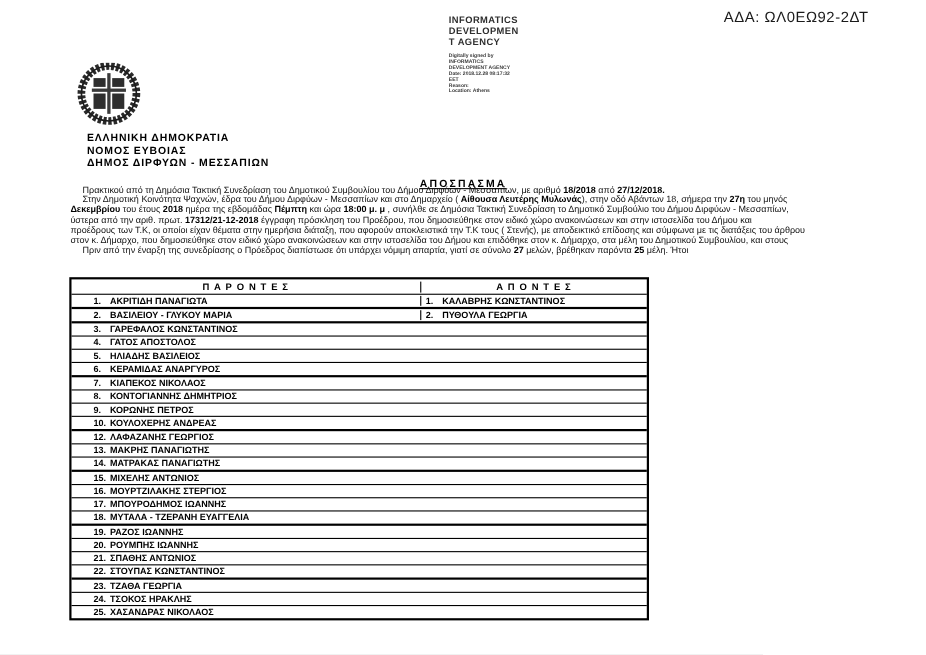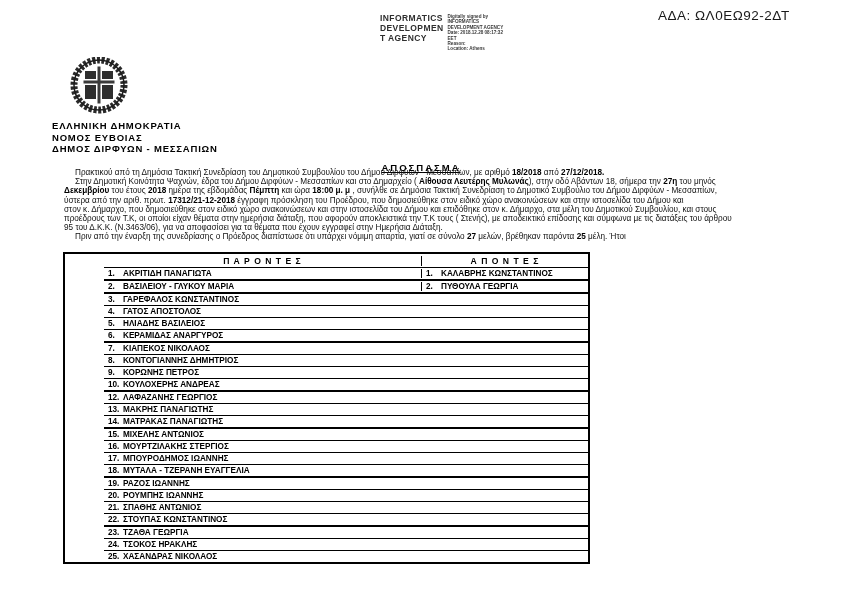--- a/index.html
+++ b/index.html
@@ -7,43 +7,43 @@
     position:relative; width:842px; height:595px; background:#ffffff;
     font-family:"Liberation Sans","DejaVu Sans",sans-serif; color:#000;
     overflow:hidden; margin:0 auto;
   }
   
   .ada {
     position:absolute; top:8px; left:638px; font-size:13.5px; letter-spacing:0.5px;
     color:#1a1a1a; white-space:nowrap;margin-left:20px;
   }
   
-  .ida { position:absolute; top:13px; left:380px; display:flex; gap:4px; }
+  .ida { position:absolute; top:13px; left:408px; display:flex; gap:4px;flex-direction:column; }
   .ida-agency { font-size:8.5px; font-weight:bold; color:#2f2f2f; line-height:10px; letter-spacing:0.4px; white-space:nowrap; }
   .ida-details { font-size:4.6px; color:#3a3a3a; line-height:5.4px; font-weight:bold; white-space:nowrap; padding-top:1px; }
   
   .emblem { position:absolute; top:57px; left:68px; width:62px; height:58px; }
   
-  .org { position:absolute; top:120px; left:52px; font-weight:bold; font-size:9.5px; line-height:11.5px; letter-spacing:0.8px; white-space:nowrap; }
+  .org { position:absolute; top:120px; left:79px; font-weight:bold; font-size:9.5px; line-height:11.5px; letter-spacing:0.8px; white-space:nowrap; }
   
   .title-row { position:absolute; top:157px; left:0; width:100%; text-align:center; }
   .doc-title { font-size:9.5px; font-weight:bold; letter-spacing:2px; text-decoration:underline; }
   
   .body-text { position:absolute; top:168px; left:64px; width:722px; font-size:8.2px; line-height:9.2px; color:#111; }
   .bline { white-space:nowrap; overflow:hidden; }
   .bline.indent { padding-left:11px; }
   .bline b { font-weight:bold; color:#000;margin-top:19px; }
   
   .atable { position:absolute; top:252px; left:63px; width:527px; border:2px solid #000; box-sizing:border-box; font-size:8.2px; font-weight:bold; }
-  .trow { display:flex; border-bottom:1px solid #000;margin-left:39px; }
+  .trow { display:flex; border-bottom:1px solid #000; }
   .trow.thick { border-bottom:2px solid #000; }
   .trow:last-child { border-bottom:none; }
   .thead-row { height:13px; align-items:center; border-bottom:1.5px solid #000; }
   .drow { height:11px; align-items:center; }
-  .cell-l { width:317px; box-sizing:border-box; padding-left:4px; white-space:nowrap; overflow:hidden; }
+  .cell-l { width:317px; box-sizing:border-box; padding-left:20px; white-space:nowrap; overflow:hidden; }
   .cell-r { flex:1; box-sizing:border-box; border-left:1.5px solid #000; padding-left:4px; white-space:nowrap; overflow:hidden; }
   .hcell { text-align:center; letter-spacing:1px; font-size:8.6px; padding-left:0; }
   .num { display:inline-block; min-width:15px; }
   
   .footer-note { position:absolute; top:543px; left:65px; width:740px; font-size:8.2px; color:#111; white-space:nowrap; }
 </style>
 </head>
 <body>
 
 <div class="page">
@@ -85,23 +85,22 @@
 
   <div class="title-row">
     <span class="doc-title">ΑΠΟΣΠΑΣΜΑ</span>
   </div>
 
   <div class="body-text" id="body-text">
       <div class="bline indent"><span>Πρακτικού από τη Δημόσια Τακτική Συνεδρίαση του Δημοτικού Συμβουλίου του Δήμου Διρφύων - Μεσσαπίων, με αριθμό </span><b>18/2018</b><span> από </span><b>27/12/2018.</b></div>
       <div class="bline indent"><span>Στην Δημοτική Κοινότητα Ψαχνών, έδρα του Δήμου Διρφύων - Μεσσαπίων και στο Δημαρχείο ( </span><b>Αίθουσα Λευτέρης Μυλωνάς</b><span>),  στην οδό Αβάντων 18,  σήμερα την </span><b>27η</b><span> του μηνός</span></div>
       <div class="bline"><b>Δεκεμβρίου</b><span> του έτους </span><b>2018</b><span> ημέρα της εβδομάδας </span><b>Πέμπτη</b><span> και ώρα </span><b>18:00</b><span>      </span><b>μ. μ</b><span> , συνήλθε σε Δημόσια Τακτική Συνεδρίαση το Δημοτικό Συμβούλιο του Δήμου Διρφύων - Μεσσαπίων,</span></div>
       <div class="bline"><span>ύστερα από την αριθ. πρωτ. </span><b>17312/21-12-2018</b><span> έγγραφη πρόσκληση του Προέδρου, που δημοσιεύθηκε στον ειδικό χώρο ανακοινώσεων και στην ιστοσελίδα του Δήμου και</span></div>
+      <div class="bline"><span>προέδρους των Τ.Κ, οι οποίοι είχαν θέματα  στην ημερήσια διάταξη, που αφορούν αποκλειστικά την Τ.Κ τους ( Στενής),  με αποδεικτικό επίδοσης και σύμφωνα με τις διατάξεις του άρθρου</span></div>
       <div class="bline"><span>στον κ. Δήμαρχο, που δημοσιεύθηκε στον ειδικό χώρο ανακοινώσεων και στην ιστοσελίδα του Δήμου και  επιδόθηκε στον κ. Δήμαρχο,  στα μέλη του Δημοτικού Συμβουλίου, και στους</span></div>
-      <div class="bline"><span>προέδρους των Τ.Κ, οι οποίοι είχαν θέματα  στην ημερήσια διάταξη, που αφορούν αποκλειστικά την Τ.Κ τους ( Στενής),  με αποδεικτικό επίδοσης και σύμφωνα με τις διατάξεις του άρθρου</span></div>
-      <div class="bline"><span>95 του Δ.Κ.Κ. (Ν.3463/06), για να αποφασίσει για τα θέματα που έχουν εγγραφεί στην Ημερήσια Διάταξη.</span></div>
       <div class="bline indent"><span>Πριν από την έναρξη της συνεδρίασης ο Πρόεδρος διαπίστωσε ότι υπάρχει νόμιμη απαρτία, γιατί σε σύνολο  </span><b>27</b><span> μελών, βρέθηκαν παρόντα  </span><b>25</b><span> μέλη. Ήτοι</span></div>
     </div>
 
   <div class="atable">
     <div class="trow thead-row">
       <div class="cell-l hcell">Π Α Ρ Ο Ν Τ Ε Σ</div>
       <div class="cell-r hcell">Α Π Ο Ν Τ Ε Σ</div>
     </div>
     <div id="table-rows">
         <div class="trow drow thick">

